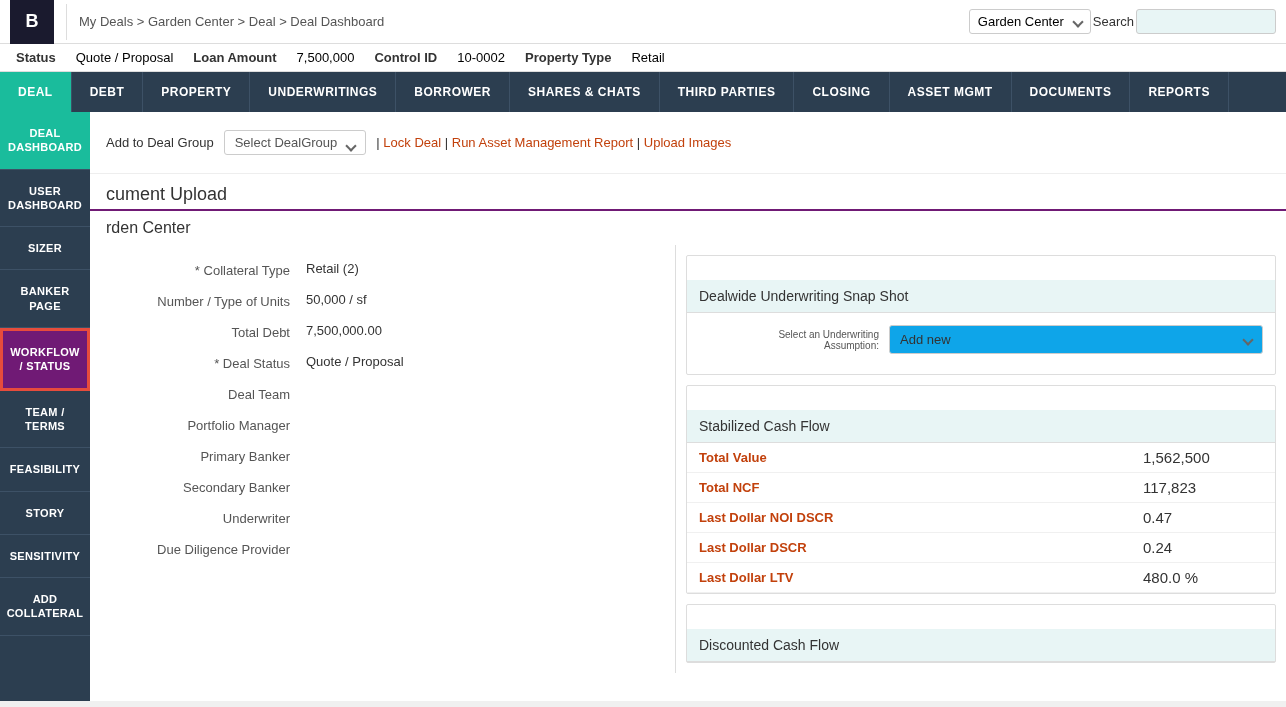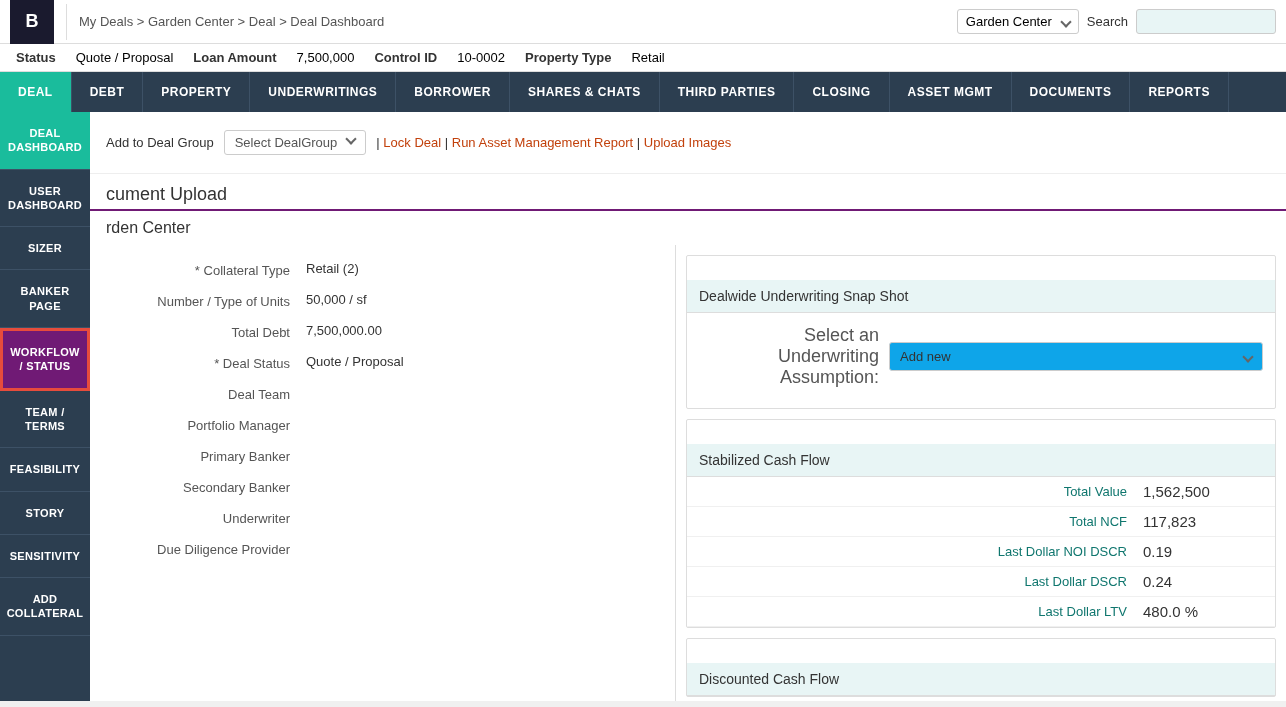--- a/index.html
+++ b/index.html
@@ -28,21 +28,21 @@
       flex-shrink: 0;
     }
     .breadcrumb-text {
       color: #555;
       font-size: 13px;
       flex: 1;
     }
     .search-area {
       display: flex;
       align-items: center;
-      gap: 8px;
+      gap: 2px;
     }
     .garden-center-dropdown {
       display: flex;
       align-items: center;
       border: 1px solid #ccc;
       border-radius: 3px;
       padding: 4px 8px;
       background: #fff;
       cursor: pointer;
       gap: 6px;
@@ -139,21 +139,21 @@
       padding: 18px 16px;
       display: flex;
       align-items: center;
       gap: 10px;
       border-bottom: 1px solid #eee;
       background: #fff;
     }
     .action-bar-label { color: #333; font-size: 13px; }
     .select-deal-group {
       display: flex;
-      align-items: flex-start;
+      align-items: flex-end;
       border: 1px solid #ccc;
       border-radius: 3px;
       padding: 4px 10px;
       background: #fff;
       cursor: pointer;
       gap: 6px;
       font-size: 13px;
       color: #555;
     }
     .action-links {
@@ -232,21 +232,21 @@
     .snap-shot-body {
       padding: 12px;
     }
     .assumption-row {
       display: flex;
       align-items: center;
       gap: 10px;
       margin-bottom: 8px;
     }
     .assumption-label {
-      font-size: 18px;
+      font-size: 10px;
       color: #555;
       width: 180px;
       text-align: right;
     }
     .add-new-dropdown {
       flex: 1;
       display: flex;
       align-items: center;
       border: 1px solid #ccc;
       border-radius: 3px;
@@ -260,24 +260,25 @@
 
     
     .data-row {
       display: flex;
       align-items: center;
       padding: 6px 12px;
       border-bottom: 1px solid #f0f0f0;
     }
     .data-row-label {
       flex: 1;
-      text-align: right;
+      text-align: left;
       padding-right: 16px;
-      color: #0f766e;
-      font-size: 13px;
+      color: #c2410c;
+      font-size: 13px;
+      font-weight: bold;
     }
     .data-row-value {
       width: 120px;
       font-size: 15px;
       color: #333;
     }
 
     .chevron {
       display: inline-block;
       border: solid #666;
@@ -441,21 +442,21 @@
             <div class="data-row">
               <div class="data-row-label">Total Value</div>
               <div class="data-row-value">1,562,500</div>
             </div>
             <div class="data-row">
               <div class="data-row-label">Total NCF</div>
               <div class="data-row-value">117,823</div>
             </div>
             <div class="data-row">
               <div class="data-row-label">Last Dollar NOI DSCR</div>
-              <div class="data-row-value">0.19</div>
+              <div class="data-row-value">0.47</div>
             </div>
             <div class="data-row">
               <div class="data-row-label">Last Dollar DSCR</div>
               <div class="data-row-value">0.24</div>
             </div>
             <div class="data-row">
               <div class="data-row-label">Last Dollar LTV</div>
               <div class="data-row-value">480.0 %</div>
             </div>
           </div>

